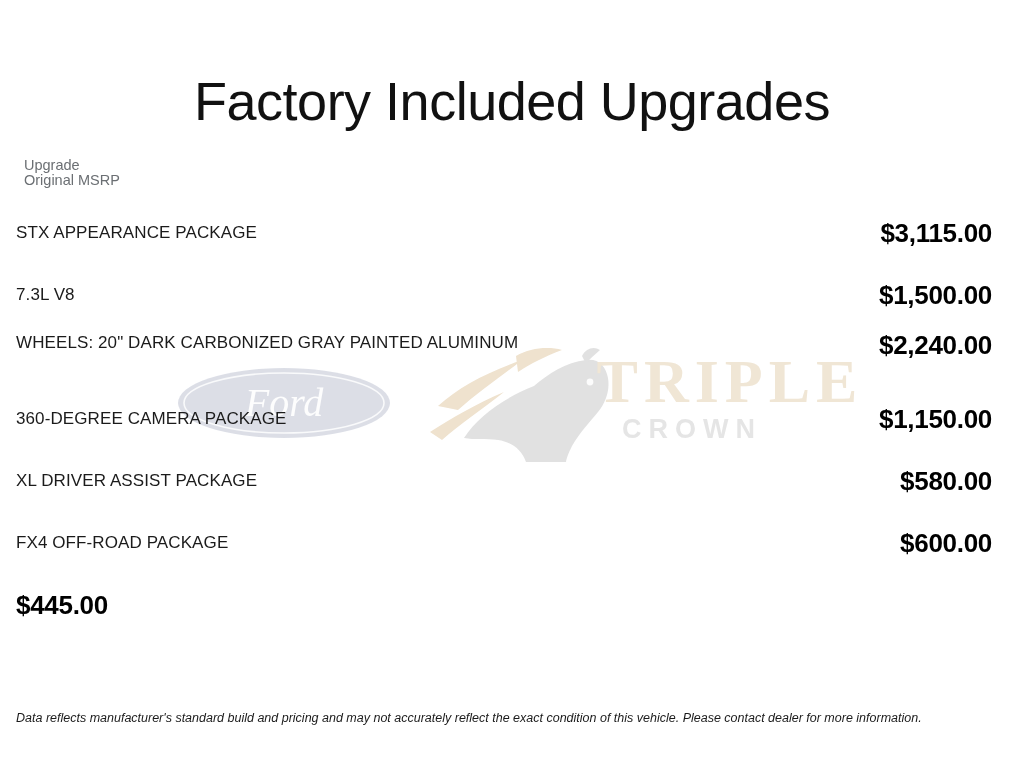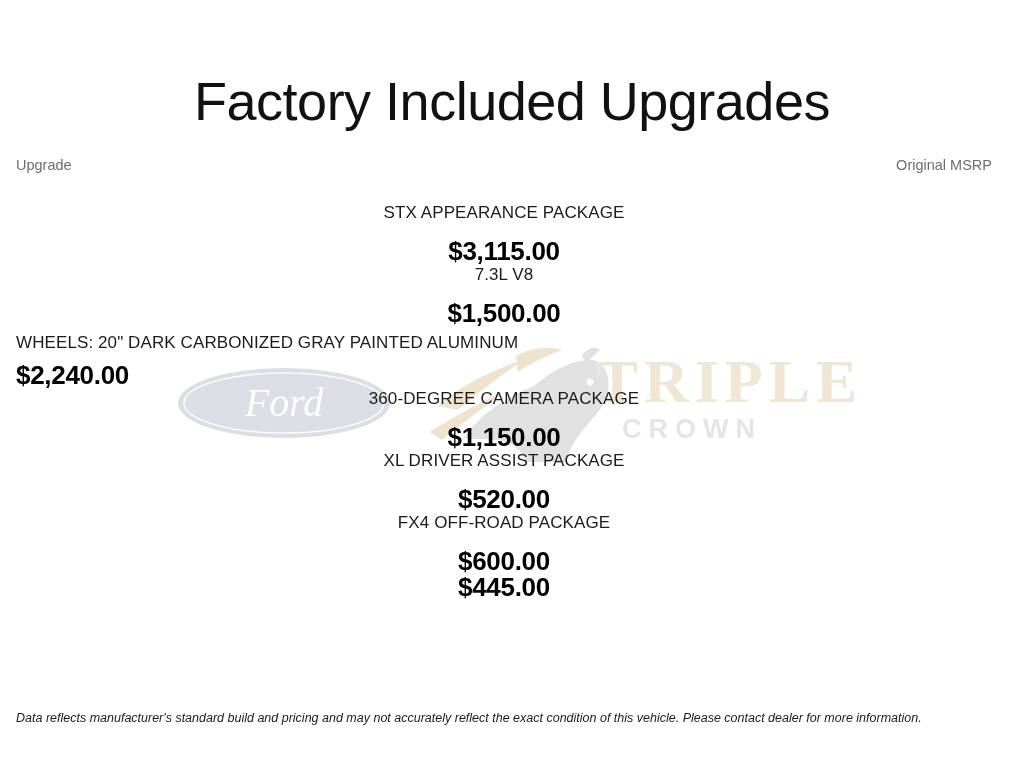--- a/index.html
+++ b/index.html
@@ -74,40 +74,40 @@
     top: 158px;
     width: 976px;
     z-index: 2;
   }
 
   .thead {
     display: flex;
     align-items: baseline;
     justify-content: space-between;
     height: 26px;
+    flex-direction: column;
   }
   .th {
     font-size: 14.5px;
     font-weight: 400;
     color: #6b6f73;
     line-height: 1;
   }
   .th-right { text-align: left; margin-left: 8px; }
 
   .rows {
     margin-top: 18px;
   }
 
   .row {
     display: flex;
     align-items: center;
     justify-content: space-between;
     min-height: 62px;
     box-sizing: border-box;
-    flex-direction: column;
   }
   .row.row-tall {
     min-height: 62px;
     align-items: flex-start;
     padding-top: 6px;
   }
 
   .cell-label {
     font-size: 17px;
     font-weight: 400;
@@ -203,21 +203,21 @@
         <div class="cell-price">$2,240.00</div>
       </div>
 
       <div class="row">
         <div class="cell-label">360-DEGREE CAMERA PACKAGE</div>
         <div class="cell-price">$1,150.00</div>
       </div>
 
       <div class="row">
         <div class="cell-label">XL DRIVER ASSIST PACKAGE</div>
-        <div class="cell-price">$520.00</div>
+        <div class="cell-price">$580.00</div>
       </div>
 
       <div class="row">
         <div class="cell-label">FX4 OFF-ROAD PACKAGE</div>
         <div class="cell-price">$600.00</div>
       </div>
 
 
       <div class="row">
         <div class="cell-price">$445.00</div>

